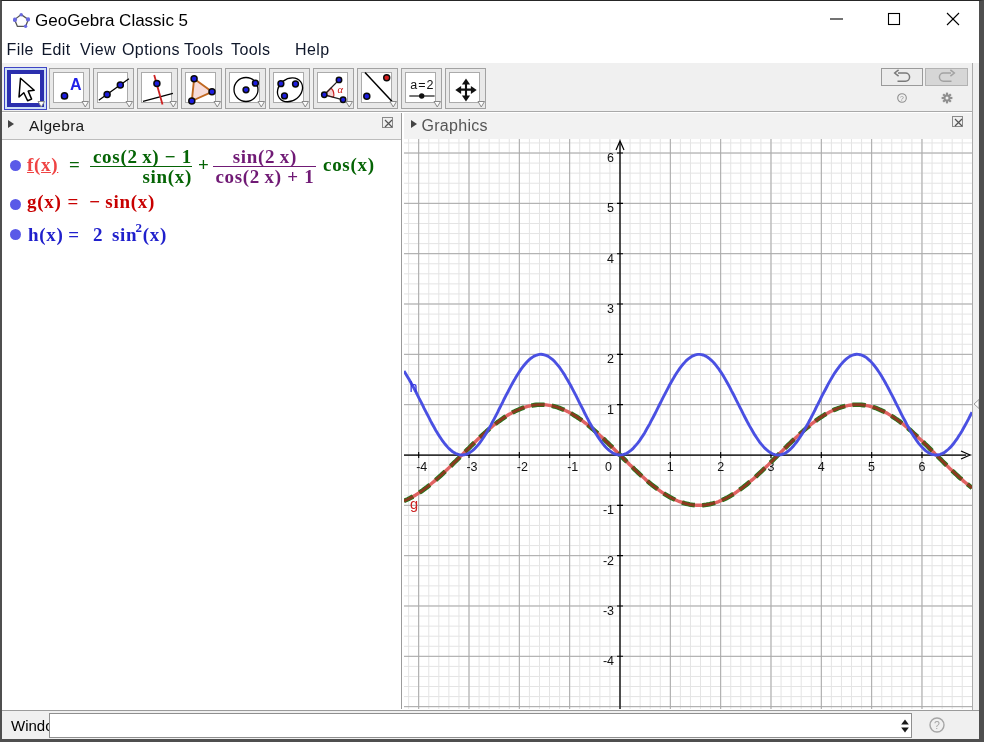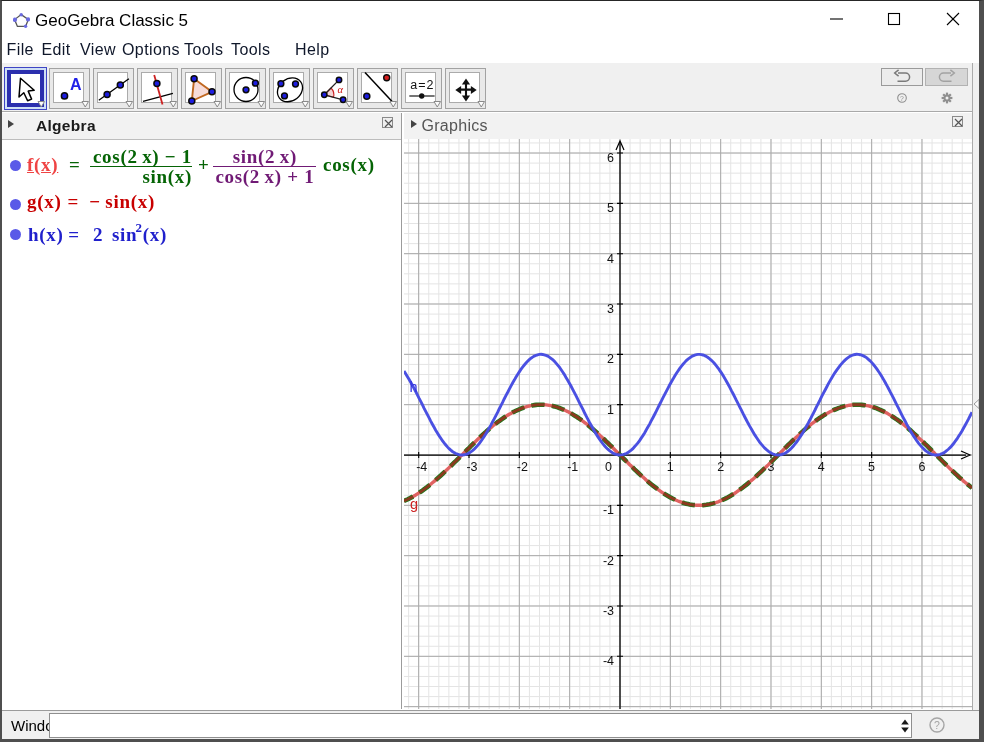--- a/index.html
+++ b/index.html
@@ -169,21 +169,21 @@
     <rect x="-1.1" y="-5.4" width="2.2" height="2.4" fill="#8f8f8f" transform="rotate(45 0 0)"></rect>
     <rect x="-1.1" y="-5.4" width="2.2" height="2.4" fill="#8f8f8f" transform="rotate(90 0 0)"></rect>
     <rect x="-1.1" y="-5.4" width="2.2" height="2.4" fill="#8f8f8f" transform="rotate(135 0 0)"></rect>
     <rect x="-1.1" y="-5.4" width="2.2" height="2.4" fill="#8f8f8f" transform="rotate(180 0 0)"></rect>
     <rect x="-1.1" y="-5.4" width="2.2" height="2.4" fill="#8f8f8f" transform="rotate(225 0 0)"></rect>
     <rect x="-1.1" y="-5.4" width="2.2" height="2.4" fill="#8f8f8f" transform="rotate(270 0 0)"></rect>
     <rect x="-1.1" y="-5.4" width="2.2" height="2.4" fill="#8f8f8f" transform="rotate(315 0 0)"></rect>
   </svg>
 <div class="phead" style="left:2px;width:399px"></div>
 <div class="ptri" style="left:8px;top:120px"></div>
-<div class="abs" style="left:36px;top:117px;font-size:15.5px;letter-spacing:0.3px;font-weight:bold;color:#1a1a1a">Algebra</div>
+<div class="abs" style="left:29px;top:117px;font-size:15.5px;letter-spacing:0.3px;font-weight:normal;color:#1a1a1a">Algebra</div>
 <div class="xbtn" style="left:382px;top:117px">
     <svg width="11" height="11" viewBox="0 0 11 11">
       <path d="M2 2 L9 9 M9 2 L2 9" stroke="#555" stroke-width="1.2"></path>
     </svg>
   </div>
 <div class="abs" style="left:2px;top:140px;width:399px;height:569px;background:#fff"></div>
 <div class="abs" style="left:401px;top:113px;width:1px;height:596px;background:#9b9b9b"></div>
 <div class="abs" style="left:402px;top:113px;width:2px;height:596px;background:#fff"></div>
 <div class="phead" style="left:404px;width:568px"></div>
 <div class="ptri" style="left:411px;top:120px"></div>

